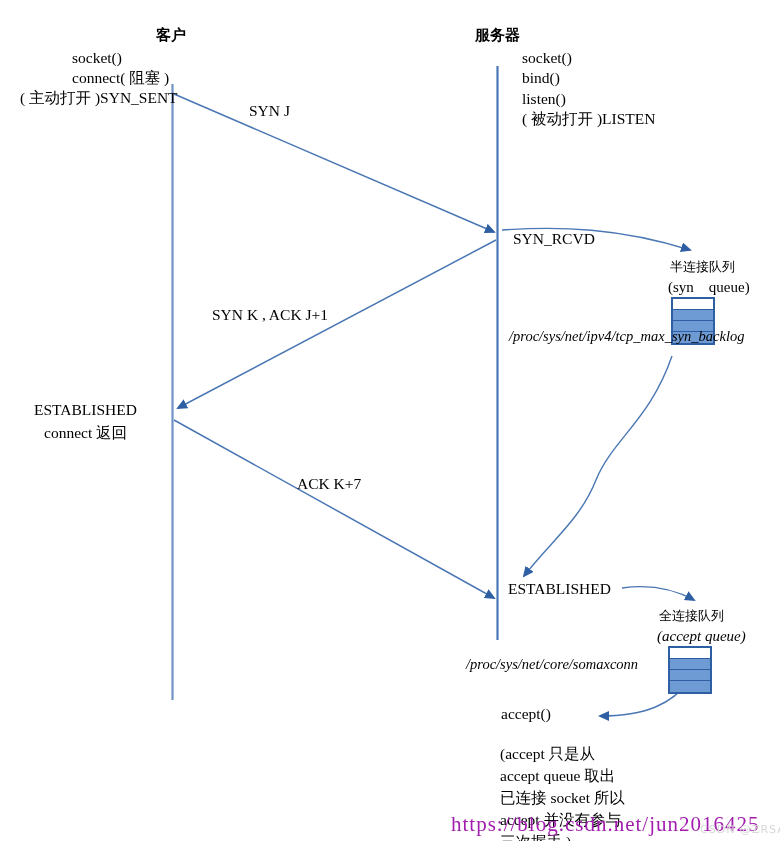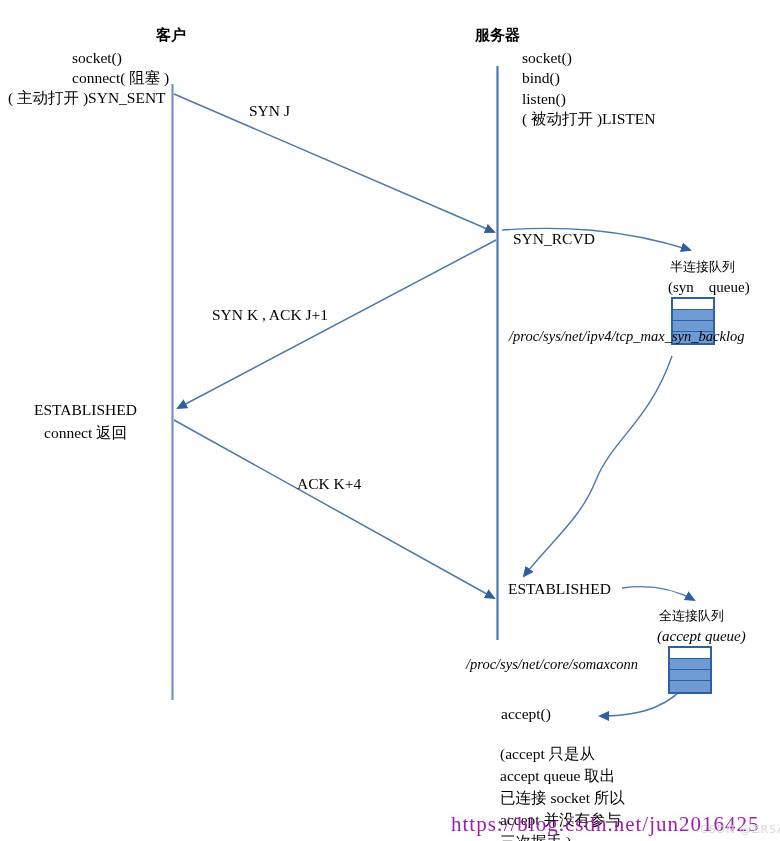--- a/index.html
+++ b/index.html
@@ -118,37 +118,37 @@
     <path d="M622,588 C650,584 672,588 694,600" fill="none" stroke="#4a77b4" stroke-width="1.4" marker-end="url(#ah)"></path>
 
     <path d="M690,680 C672,704 646,716 600,716" fill="none" stroke="#4a77b4" stroke-width="1.4" marker-end="url(#ah)"></path>
   </svg>
 
   <div class="lbl title-cn" style="left:156px; top:26px;">客户</div>
   <div class="lbl title-cn" style="left:475px; top:26px;text-align:center;">服务器</div>
 
   <div class="lbl serif-txt" style="left:72px; top:48px;">socket()
 connect( 阻塞 )</div>
-  <div class="lbl serif-txt" style="left:8px; top:88px;">( 主动打开 )SYN_SENT</div>
+  <div class="lbl serif-txt" style="left:20px; top:88px;">( 主动打开 )SYN_SENT</div>
 
   <div class="lbl serif-txt" style="left:34px; top:400px;">ESTABLISHED</div>
   <div class="lbl serif-txt" style="left:44px; top:423px;">connect 返回</div>
 
   <div class="lbl serif-txt" style="left:522px; top:48px;">socket()
 bind()
 listen()
 ( 被动打开 )LISTEN</div>
 
   <div class="lbl serif-txt" style="left:513px; top:229px;">SYN_RCVD</div>
 
   <div class="lbl serif-txt" style="left:508px; top:579px;">ESTABLISHED</div>
 
   <div class="lbl serif-txt" style="left:249px; top:101px;">SYN J</div>
   <div class="lbl serif-txt" style="left:212px; top:305px;">SYN K , ACK J+1</div>
-  <div class="lbl serif-txt" style="left:297px; top:474px;">ACK K+4</div>
+  <div class="lbl serif-txt" style="left:297px; top:474px;">ACK K+7</div>
 
   <div class="lbl cn-block" style="left:670px; top:258px;">半连接队列</div>
   <div class="lbl serif-small" style="left:668px; top:278px;text-align:right;">(syn    queue)</div>
   <div class="queue" style="left:671px; top:297px;">
     <div class="cell empty"></div>
     <div class="cell"></div>
     <div class="cell"></div>
     <div class="cell"></div>
   </div>
   <div class="lbl mono-path" style="left:509px; top:327px;">/proc/sys/net/ipv4/tcp_max_syn_backlog</div>

